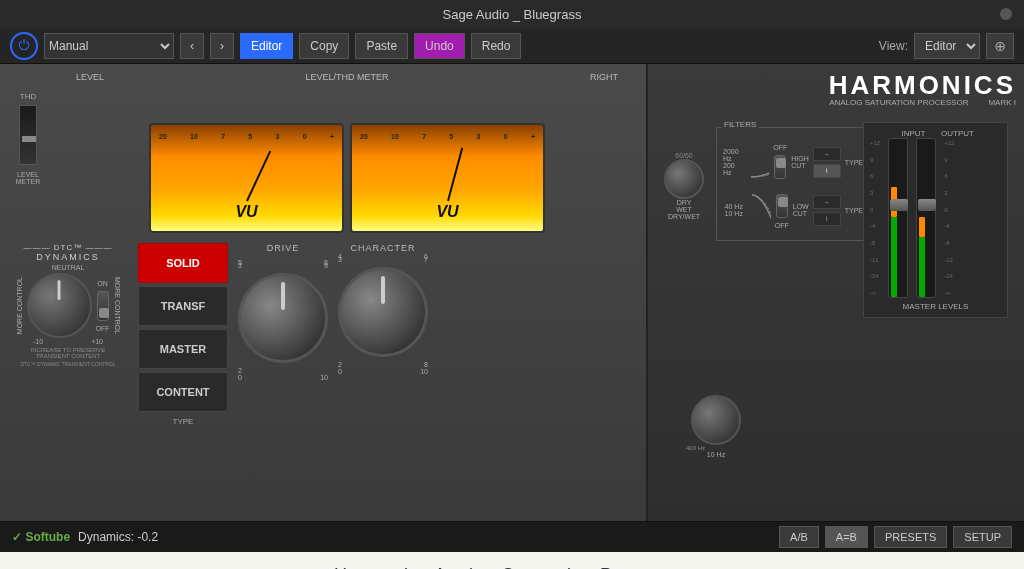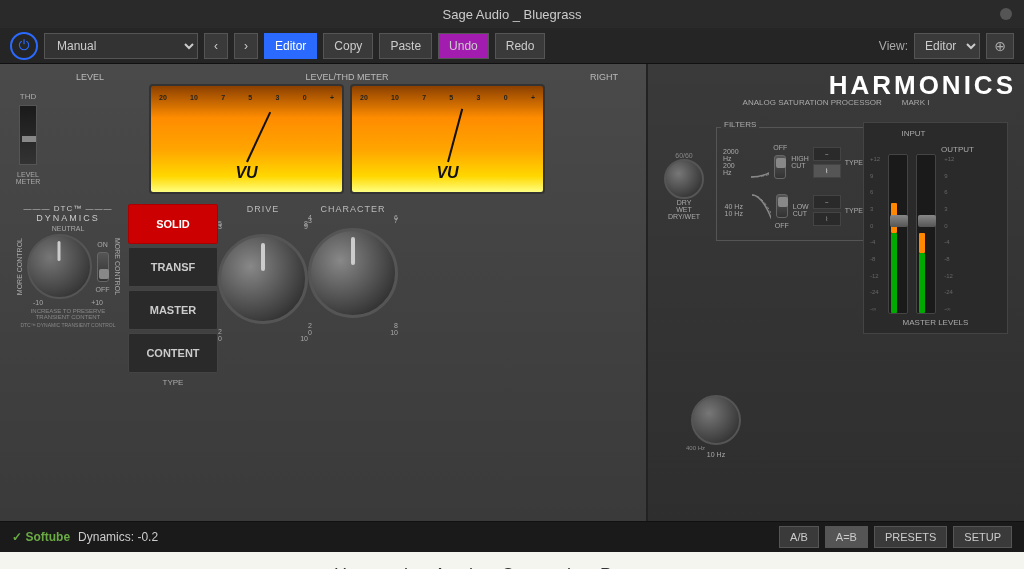--- a/index.html
+++ b/index.html
@@ -36,23 +36,23 @@
       display: flex; align-items: center; justify-content: center;
       cursor: pointer;
       color: #2a6aff;
       font-size: 14px;
     }
     .preset-select {
       background: #333;
       color: #ccc;
       border: 1px solid #555;
       height: 26px;
-      padding: 0 8px;
+      padding: 0 0;
       font-size: 12px;
-      width: 154px;
+      width: 130px;
       cursor: pointer;
     }
     .nav-btn {
       background: #3a3a3a;
       color: #ccc;
       border: 1px solid #555;
       width: 24px; height: 26px;
       cursor: pointer;
       font-size: 12px;
       display: flex; align-items: center; justify-content: center;
@@ -147,20 +147,21 @@
       display: flex;
       gap: 6px;
     }
     .vu-meter {
       width: 195px; height: 110px;
       background: linear-gradient(180deg, #8B4000 0%, #FF8C00 30%, #FFA500 60%, #FFD700 85%, #FFFF80 100%);
       border: 2px solid #333;
       border-radius: 4px;
       position: relative;
       overflow: hidden;
+      margin-top: 39px;
     }
     .vu-needle {
       position: absolute;
       bottom: 30px;
       left: 50%;
       width: 2px;
       height: 55px;
       background: #111;
       transform-origin: bottom center;
       transform: translateX(-50%) rotate(10deg);
@@ -172,20 +173,21 @@
       transform: translateX(-50%);
       color: #111;
       font-size: 16px;
       font-weight: bold;
       font-style: italic;
     }
 
     
     .bottom-controls {
       display: flex;
+      gap: 10px;
       margin-top: 4px;
     }
 
     
     .dtc-section {
       display: flex;
       flex-direction: column;
       align-items: center;
       width: 120px;
     }
@@ -577,21 +579,21 @@
       </div>
 
     </div>
   </div>
 
   <div class="right-panel">
     <div class="right-content">
 
       <div style="text-align:right;margin-bottom:4px;">
         <div style="color:#fff;font-size:26px;font-weight:bold;letter-spacing:3px;line-height:1;">HARMONICS</div>
-        <div style="display:flex;justify-content:center;gap:20px;">
+        <div style="display:flex;justify-content:flex-end;gap:20px;">
           <span style="color:#aaa;font-size:8px;">ANALOG SATURATION PROCESSOR</span>
           <span style="color:#aaa;font-size:8px;">MARK I</span>
         </div>
       </div>
 
       <div style="position:absolute;top:80px;left:8px;display:flex;flex-direction:column;align-items:center;">
         <span style="color:#888;font-size:7px;">60/60</span>
         <div class="small-knob"></div>
         <span style="color:#aaa;font-size:7px;">DRY</span>
         <span style="color:#aaa;font-size:7px;">WET</span>
@@ -662,21 +664,21 @@
         <div class="small-knob" style="width:50px;height:50px;"></div>
         <div style="display:flex;justify-content:space-between;width:60px;">
           <span style="color:#888;font-size:6px;">400 Hz</span>
         </div>
         <span style="color:#aaa;font-size:7px;">10 Hz</span>
       </div>
 
       <div class="master-levels">
         <div style="display:flex;gap:4px;justify-content:center;">
           <span style="color:#aaa;font-size:8px;width:40px;text-align:center;">INPUT</span>
-          <span style="color:#aaa;font-size:8px;width:40px;text-align:center;margin-top:16px;">OUTPUT</span>
+          <span style="color:#aaa;font-size:8px;width:40px;text-align:center;">OUTPUT</span>
         </div>
         <div class="fader-section" style="align-items:flex-start;">
 
           <div class="fader-scale">
             <span class="fader-scale-mark">+12</span>
             <span class="fader-scale-mark">9</span>
             <span class="fader-scale-mark">6</span>
             <span class="fader-scale-mark">3</span>
             <span class="fader-scale-mark">0</span>
             <span class="fader-scale-mark">-4</span>

